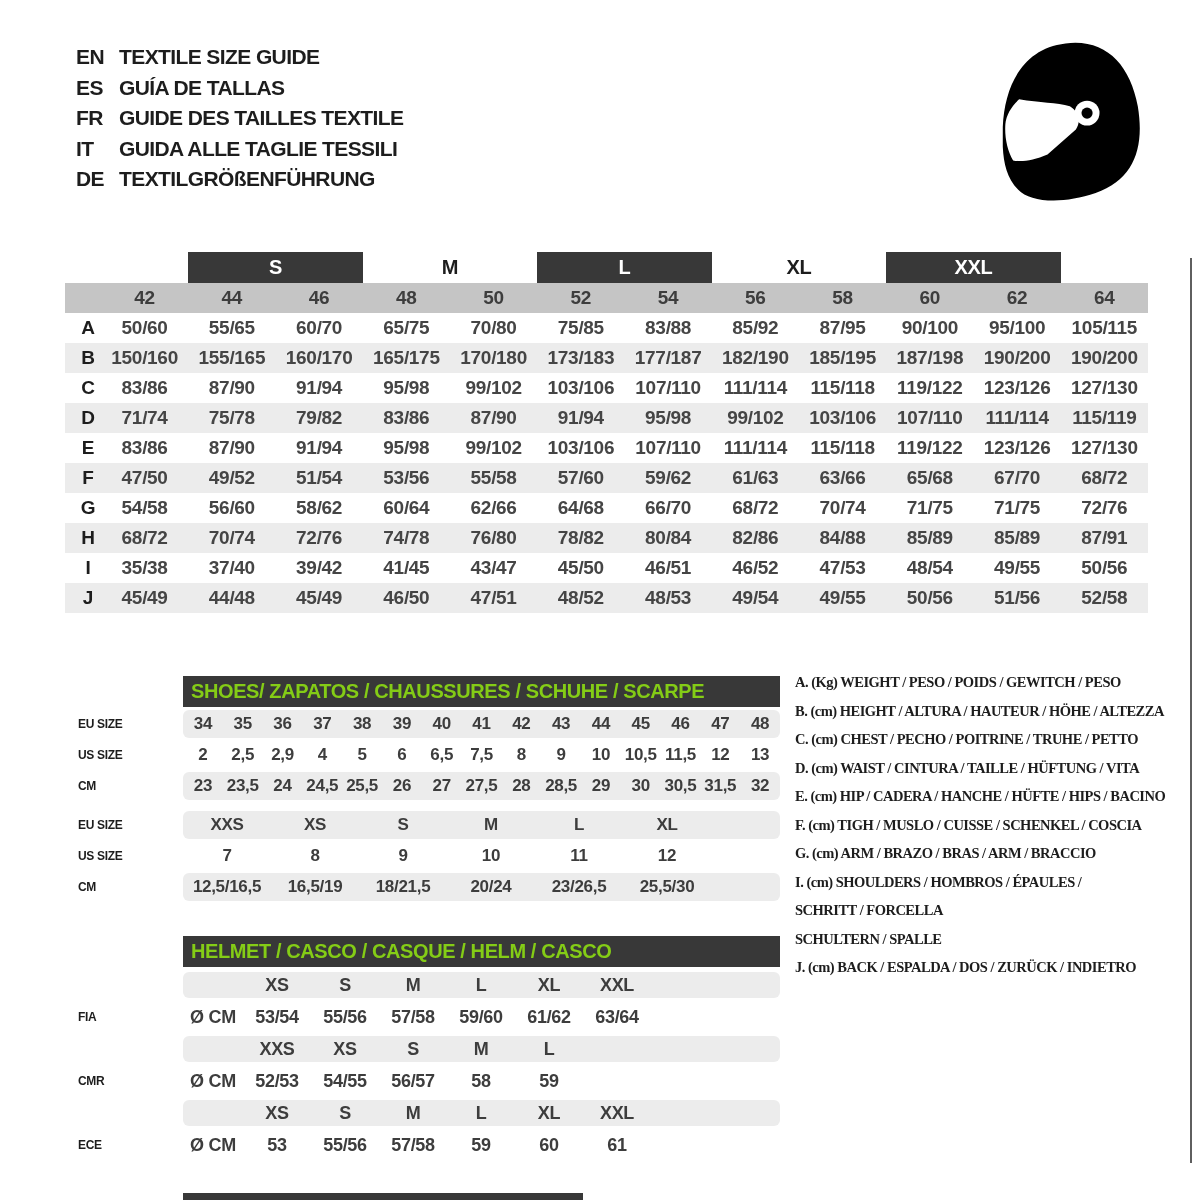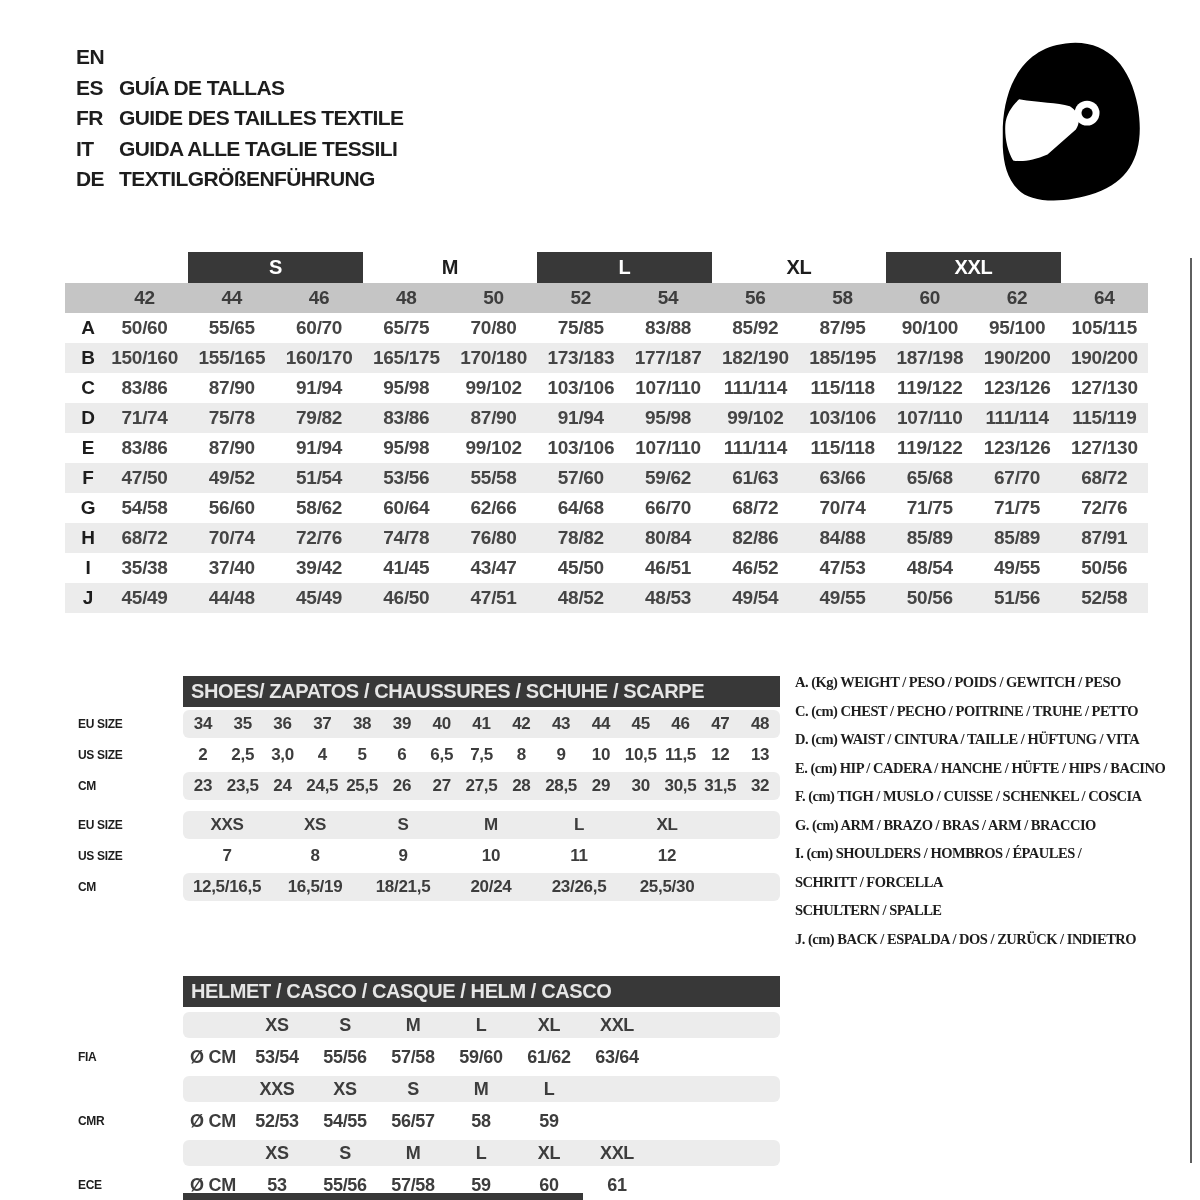--- a/index.html
+++ b/index.html
@@ -21,21 +21,21 @@
   .group-bar{height:31px;display:flex;align-items:center;justify-content:center;font-size:20px;color:#1d1d1d;}
   .group-bar.dark{background:#383838;color:#ffffff;}
   .nums-row{height:30px;background:#c5c5c5;color:#3d3d3d;font-size:19px;}
   .data-row{height:30px;color:#454545;font-size:19px;}
   .data-row.striped{background:#ececec;}
   .row-label{color:#1d1d1d;padding-left:10px;text-align:left;}
   .cell{text-align:center;white-space:nowrap;}
 
   
   .sub{position:absolute;left:65px;width:1130px;}
-  .sub-title{margin-left:118px;width:597px;height:31px;background:#383838;color:#e5e5e5;font-size:20px;
+  .sub-title{margin-left:118px;width:597px;height:31px;background:#383838;color:#84cc16;font-size:20px;
              display:flex;align-items:center;padding-left:8px;box-sizing:border-box;letter-spacing:-0.4px;white-space:nowrap;}
   .sub-row{position:relative;height:28px;margin-top:3px;}
   .sub-row-label{position:absolute;left:13px;top:50%;transform:translateY(-50%);font-size:12px;color:#1d1d1d;white-space:nowrap;}
   .sub-grid{position:absolute;left:118px;top:0;width:597px;height:100%;display:grid;align-items:center;
             font-size:17px;color:#3d3d3d;text-align:center;border-radius:6px;}
   .sub-grid.gray{background:#ececec;}
   .shoes-grid{grid-template-columns:repeat(15,1fr);}
   .gloves-grid{grid-template-columns:repeat(6,88px) 1fr;}
   .helm-grid{grid-template-columns:60px repeat(6,68px) 1fr;font-size:18px;}
   .helm-size-row{height:26px;margin-top:5px;}
@@ -51,20 +51,21 @@
   .cropped-bar{position:absolute;left:183px;top:1193px;width:400px;height:7px;background:#383838;}
 </style>
 </head>
 <body>
 
 <div class="page">
 
   <div class="lang-block">
       <div class="lang-row">
         <span class="lang-code">EN</span>
+        <span class="lang-title">TEXTILE SIZE GUIDE</span>
       </div>
       <div class="lang-row">
         <span class="lang-code">ES</span>
         <span class="lang-title">GUÍA DE TALLAS</span>
       </div>
       <div class="lang-row">
         <span class="lang-code">FR</span>
         <span class="lang-title">GUIDE DES TAILLES TEXTILE</span>
       </div>
       <div class="lang-row">
@@ -280,21 +281,21 @@
             <div class="cell">46</div>
             <div class="cell">47</div>
             <div class="cell">48</div>
           </div>
         </div>
         <div class="sub-row">
           <span class="sub-row-label">US SIZE</span>
           <div class="sub-grid shoes-grid">
             <div class="cell">2</div>
             <div class="cell">2,5</div>
-            <div class="cell">3,0</div>
+            <div class="cell">2,9</div>
             <div class="cell">4</div>
             <div class="cell">5</div>
             <div class="cell">6</div>
             <div class="cell">6,5</div>
             <div class="cell">7,5</div>
             <div class="cell">8</div>
             <div class="cell">9</div>
             <div class="cell">10</div>
             <div class="cell">10,5</div>
             <div class="cell">11,5</div>
@@ -356,21 +357,21 @@
             <div class="cell">16,5/19</div>
             <div class="cell">18/21,5</div>
             <div class="cell">20/24</div>
             <div class="cell">23/26,5</div>
             <div class="cell">25,5/30</div>
           </div>
         </div>
       </div>
   </div>
 
-  <div class="sub" style="top:976px;">
+  <div class="sub" style="top:936px;">
     <div class="sub-title">HELMET / CASCO / CASQUE / HELM / CASCO</div>
     <div>
         <div class="sub-row helm-size-row">
           <div class="sub-grid helm-grid gray">
             <div class="cell"></div>
             <div class="cell">XS</div>
             <div class="cell">S</div>
             <div class="cell">M</div>
             <div class="cell">L</div>
             <div class="cell">XL</div>
@@ -431,20 +432,21 @@
             <div class="cell">59</div>
             <div class="cell">60</div>
             <div class="cell">61</div>
           </div>
         </div>
       </div>
   </div>
 
   <div class="legend">
       <div class="legend-line">A. (Kg) WEIGHT / PESO / POIDS / GEWITCH / PESO</div>
+      <div class="legend-line">B. (cm) HEIGHT / ALTURA / HAUTEUR / HÖHE / ALTEZZA</div>
       <div class="legend-line">C. (cm) CHEST / PECHO / POITRINE / TRUHE / PETTO</div>
       <div class="legend-line">D. (cm) WAIST / CINTURA / TAILLE / HÜFTUNG / VITA</div>
       <div class="legend-line">E. (cm) HIP / CADERA / HANCHE / HÜFTE / HIPS /  BACINO</div>
       <div class="legend-line">F. (cm) TIGH / MUSLO / CUISSE / SCHENKEL / COSCIA</div>
       <div class="legend-line">G. (cm) ARM  / BRAZO / BRAS / ARM / BRACCIO</div>
       <div class="legend-line">I.  (cm) SHOULDERS / HOMBROS / ÉPAULES /</div>
       <div class="legend-line">SCHRITT / FORCELLA</div>
       <div class="legend-line">SCHULTERN / SPALLE</div>
       <div class="legend-line">J. (cm) BACK / ESPALDA / DOS / ZURÜCK / INDIETRO</div>
     </div>

